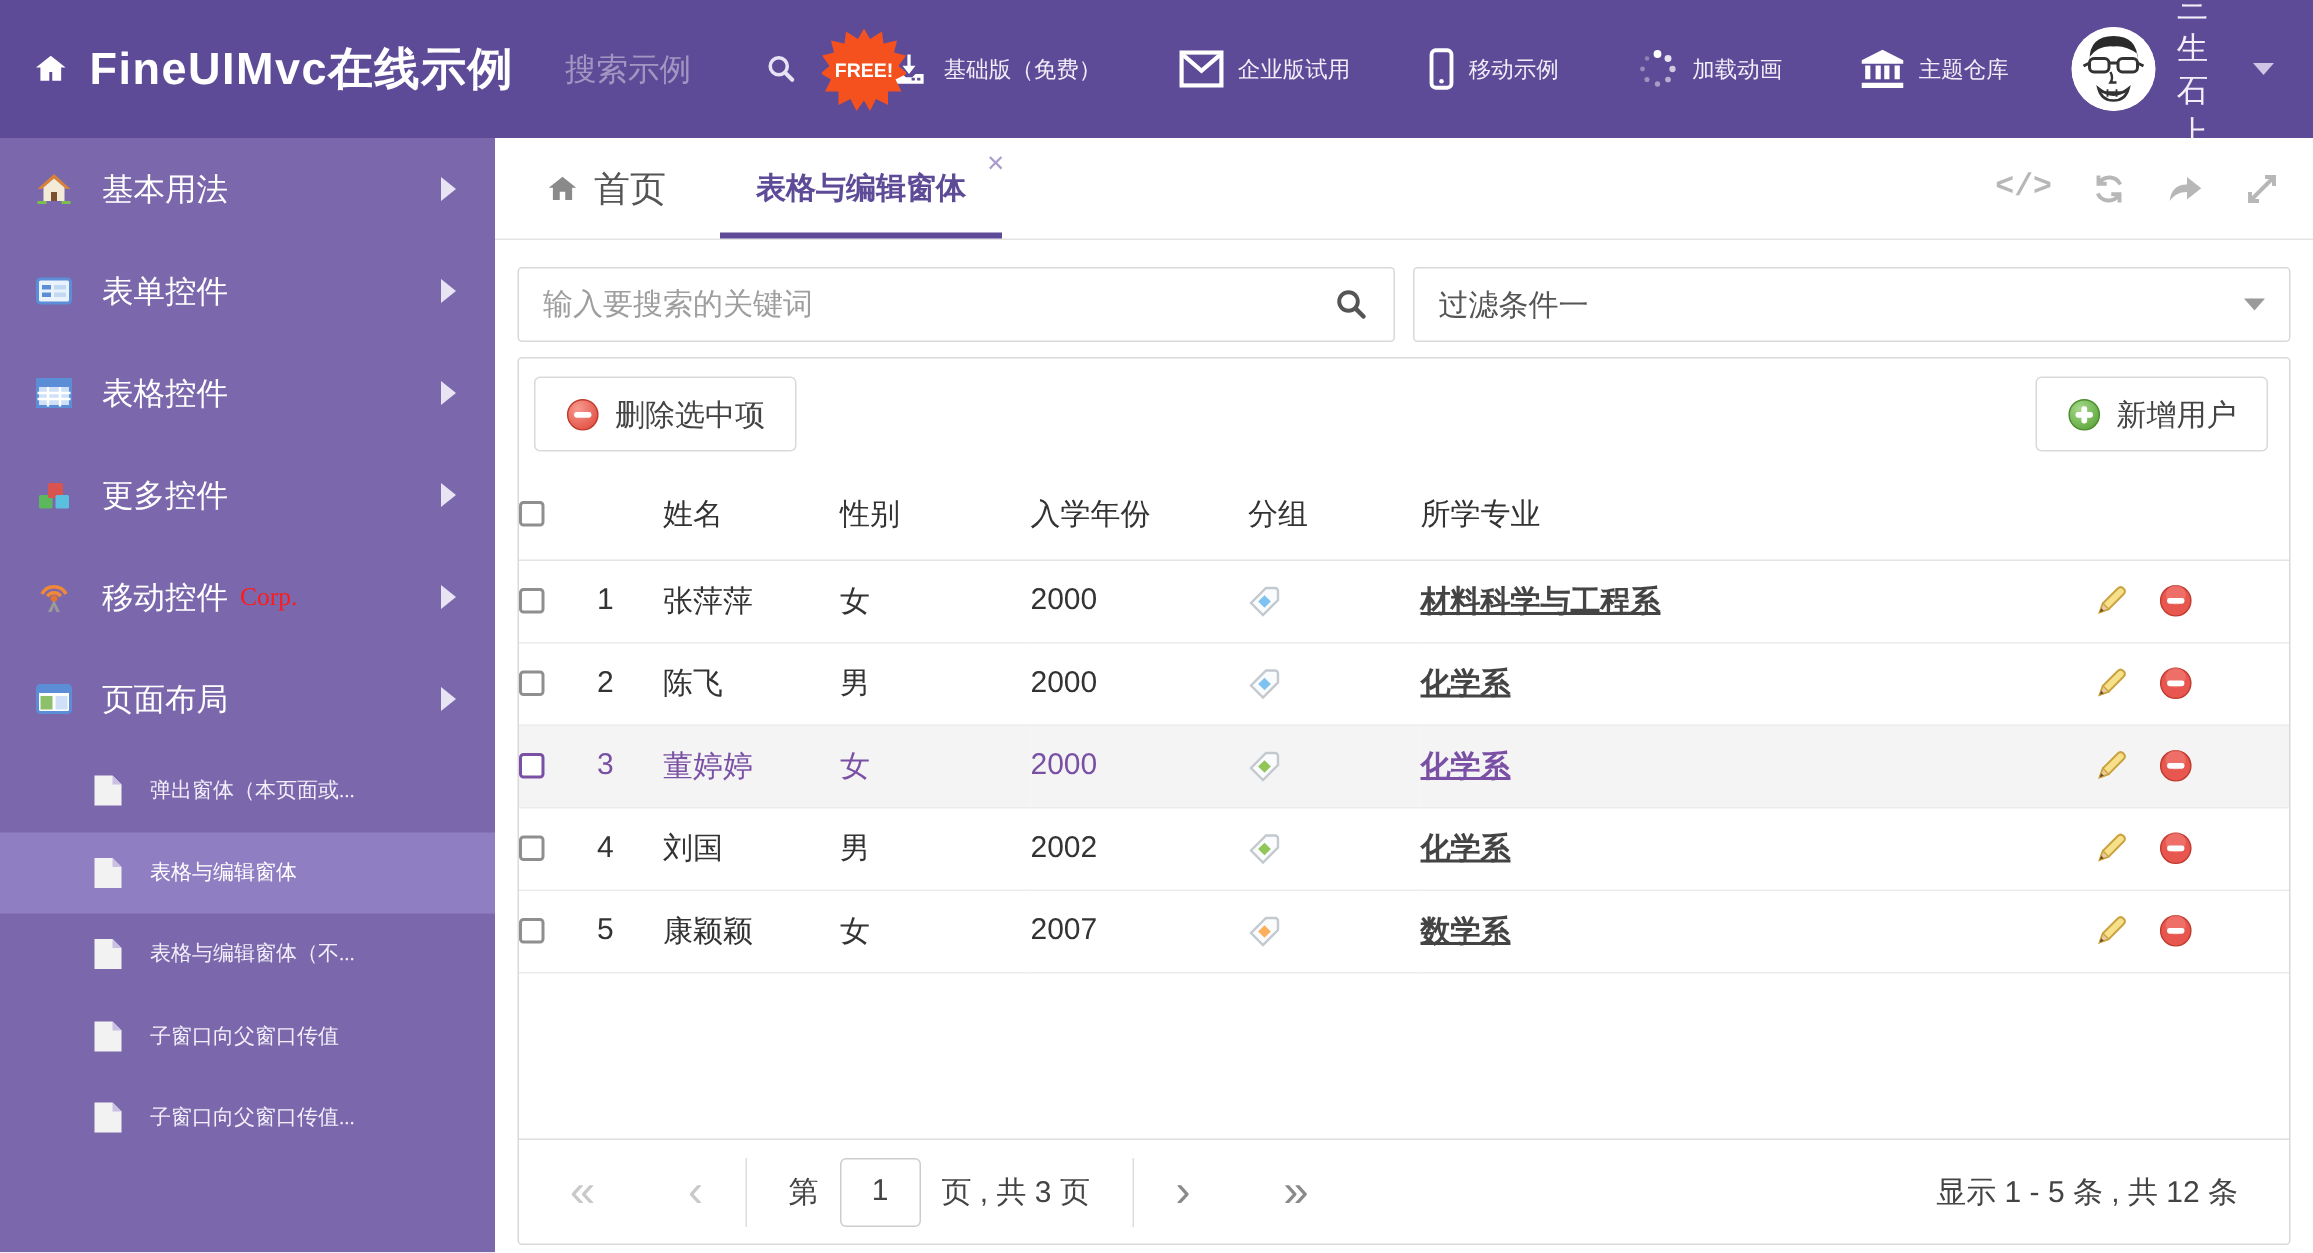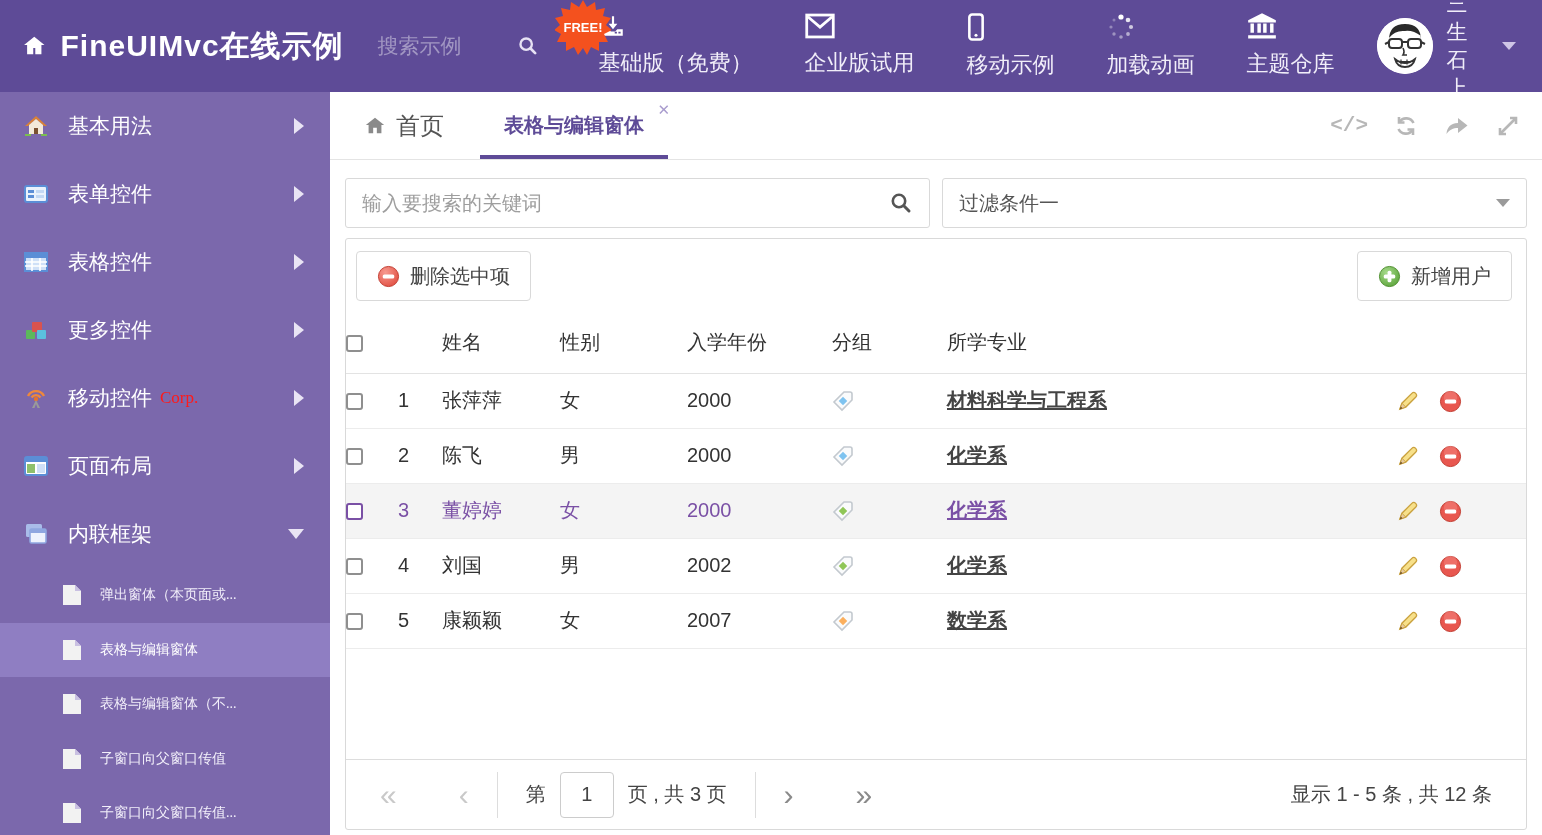--- a/index.html
+++ b/index.html
@@ -8,22 +8,22 @@
   .app { position:relative; width:1542px; height:835px; overflow:hidden; background:#fff; }
 
   
   .hdr { position:absolute; left:0; top:0; width:1542px; height:92px; background:#5e4b97; display:flex; align-items:center; padding:0 26px 0 22px; color:#fff; }
   .hdr-home { width:32px; height:32px; margin-right:14px; }
   .hdr-title { font-size:30px; font-weight:bold; letter-spacing:1px; white-space:nowrap; }
   .hdr-search { display:flex; align-items:center; margin-left:34px; width:210px; }
   .hdr-search .ph { color:rgba(255,255,255,.42); font-size:21px; }
   .hdr-search svg { margin-left:auto; }
   .hdr-nav { display:flex; margin-left:60px; gap:52px; }
-  .hdr-item { position:relative; display:flex; flex-direction:column; align-items:flex-start; gap:9px; cursor:pointer; }
-  .hdr-item .lbl { font-size:22px; color:#f1eef9; white-space:nowrap; }
+  .hdr-item { position:relative; display:flex; flex-direction:row; align-items:center; gap:9px; cursor:pointer; }
+  .hdr-item .lbl { font-size:15px; color:#f1eef9; white-space:nowrap; }
   .free-badge { position:absolute; left:-44px; top:-14px; width:56px; height:56px; }
   .free-badge text { font-size:13px; font-weight:bold; fill:#fff; }
   .hdr-user { display:flex; align-items:center; margin-left:42px; gap:14px; cursor:pointer; }
   .avatar { width:56px; height:56px; border-radius:50%; background:#fff; overflow:hidden; flex:none; }
   .hdr-user .uname { font-size:21px; color:#f1eef9; }
   .caret-down { width:0; height:0; border-left:7px solid transparent; border-right:7px solid transparent; border-top:8px solid #cfc6e6; }
 
   
   .sidebar { position:absolute; left:0; top:92px; width:330px; height:743px; background:#7b68ac; overflow:hidden;font-family:Liberation Serif, serif; }
   .side-item { height:68px; display:flex; align-items:center; padding:0 26px 0 24px; color:#fff; font-size:21px; cursor:pointer; }
@@ -227,29 +227,20 @@
     </div>
     <div class="side-item">
       <svg class="icn" viewBox="0 0 24 24">
           <rect x="1" y="3" width="22" height="18" rx="2" fill="#fff" stroke="#5b8ed6" stroke-width="2"></rect>
           <rect x="1" y="3" width="22" height="5" fill="#5b8ed6"></rect>
           <rect x="3" y="10" width="8" height="9" fill="#8ec06c"></rect>
           <rect x="13" y="10" width="8" height="9" fill="#cfe0f7"></rect>
         </svg>
       <span>页面布局</span>
       <span class="arr"></span>
-    </div>
-    <div class="side-item">
-      <svg class="icn" viewBox="0 0 24 24">
-          <rect x="2" y="2" width="16" height="13" rx="1.5" fill="#a9bce9"></rect>
-          <rect x="6" y="7" width="16" height="14" rx="1.5" fill="#eef3fd" stroke="#8fa7e0" stroke-width="1.6"></rect>
-          <rect x="6" y="7" width="16" height="4" fill="#8fa7e0"></rect>
-        </svg>
-      <span>内联框架</span>
-      <span class="arr down"></span>
     </div>
     <div id="side-subitems">
         <div class="sub-item">
           <svg class="icn" viewBox="0 0 20 22">
             <path fill="#f2f2f2" d="M1 1h12l6 6v14H1z"></path>
             <path fill="#c9c0e2" d="M13 1v6h6z"></path>
           </svg>
           <span>弹出窗体（本页面或...</span>
         </div>
         <div class="sub-item sel">

